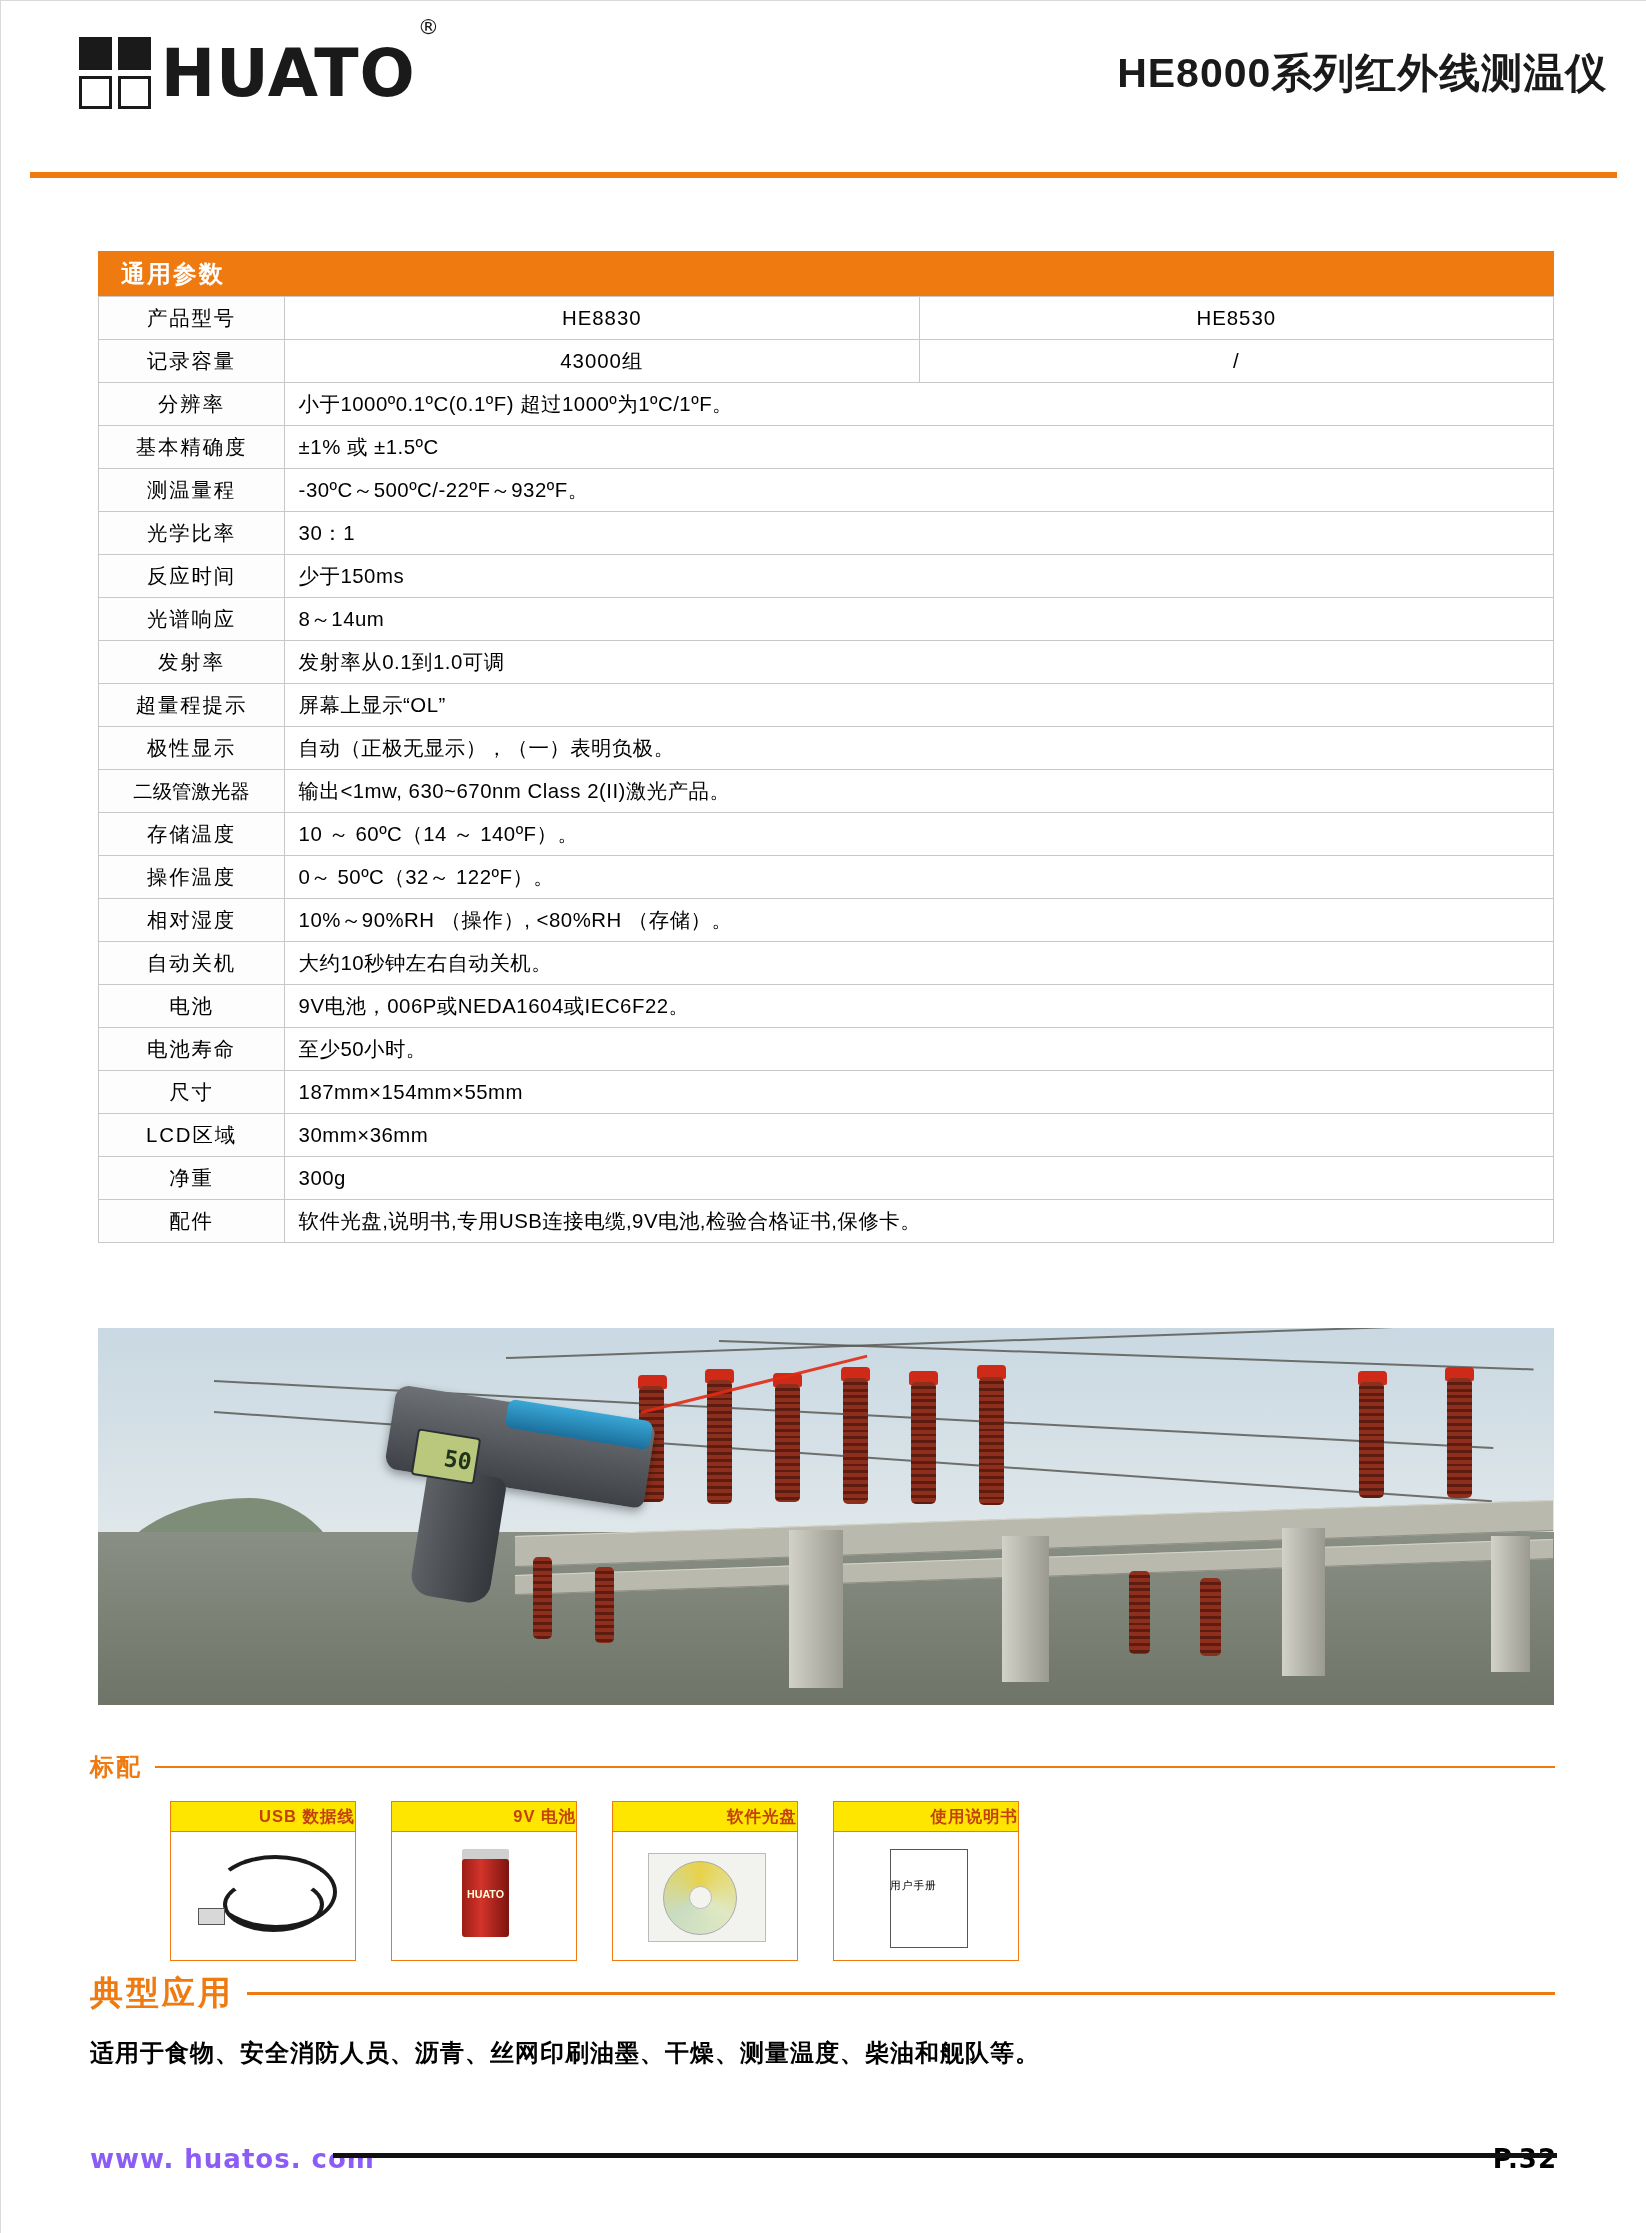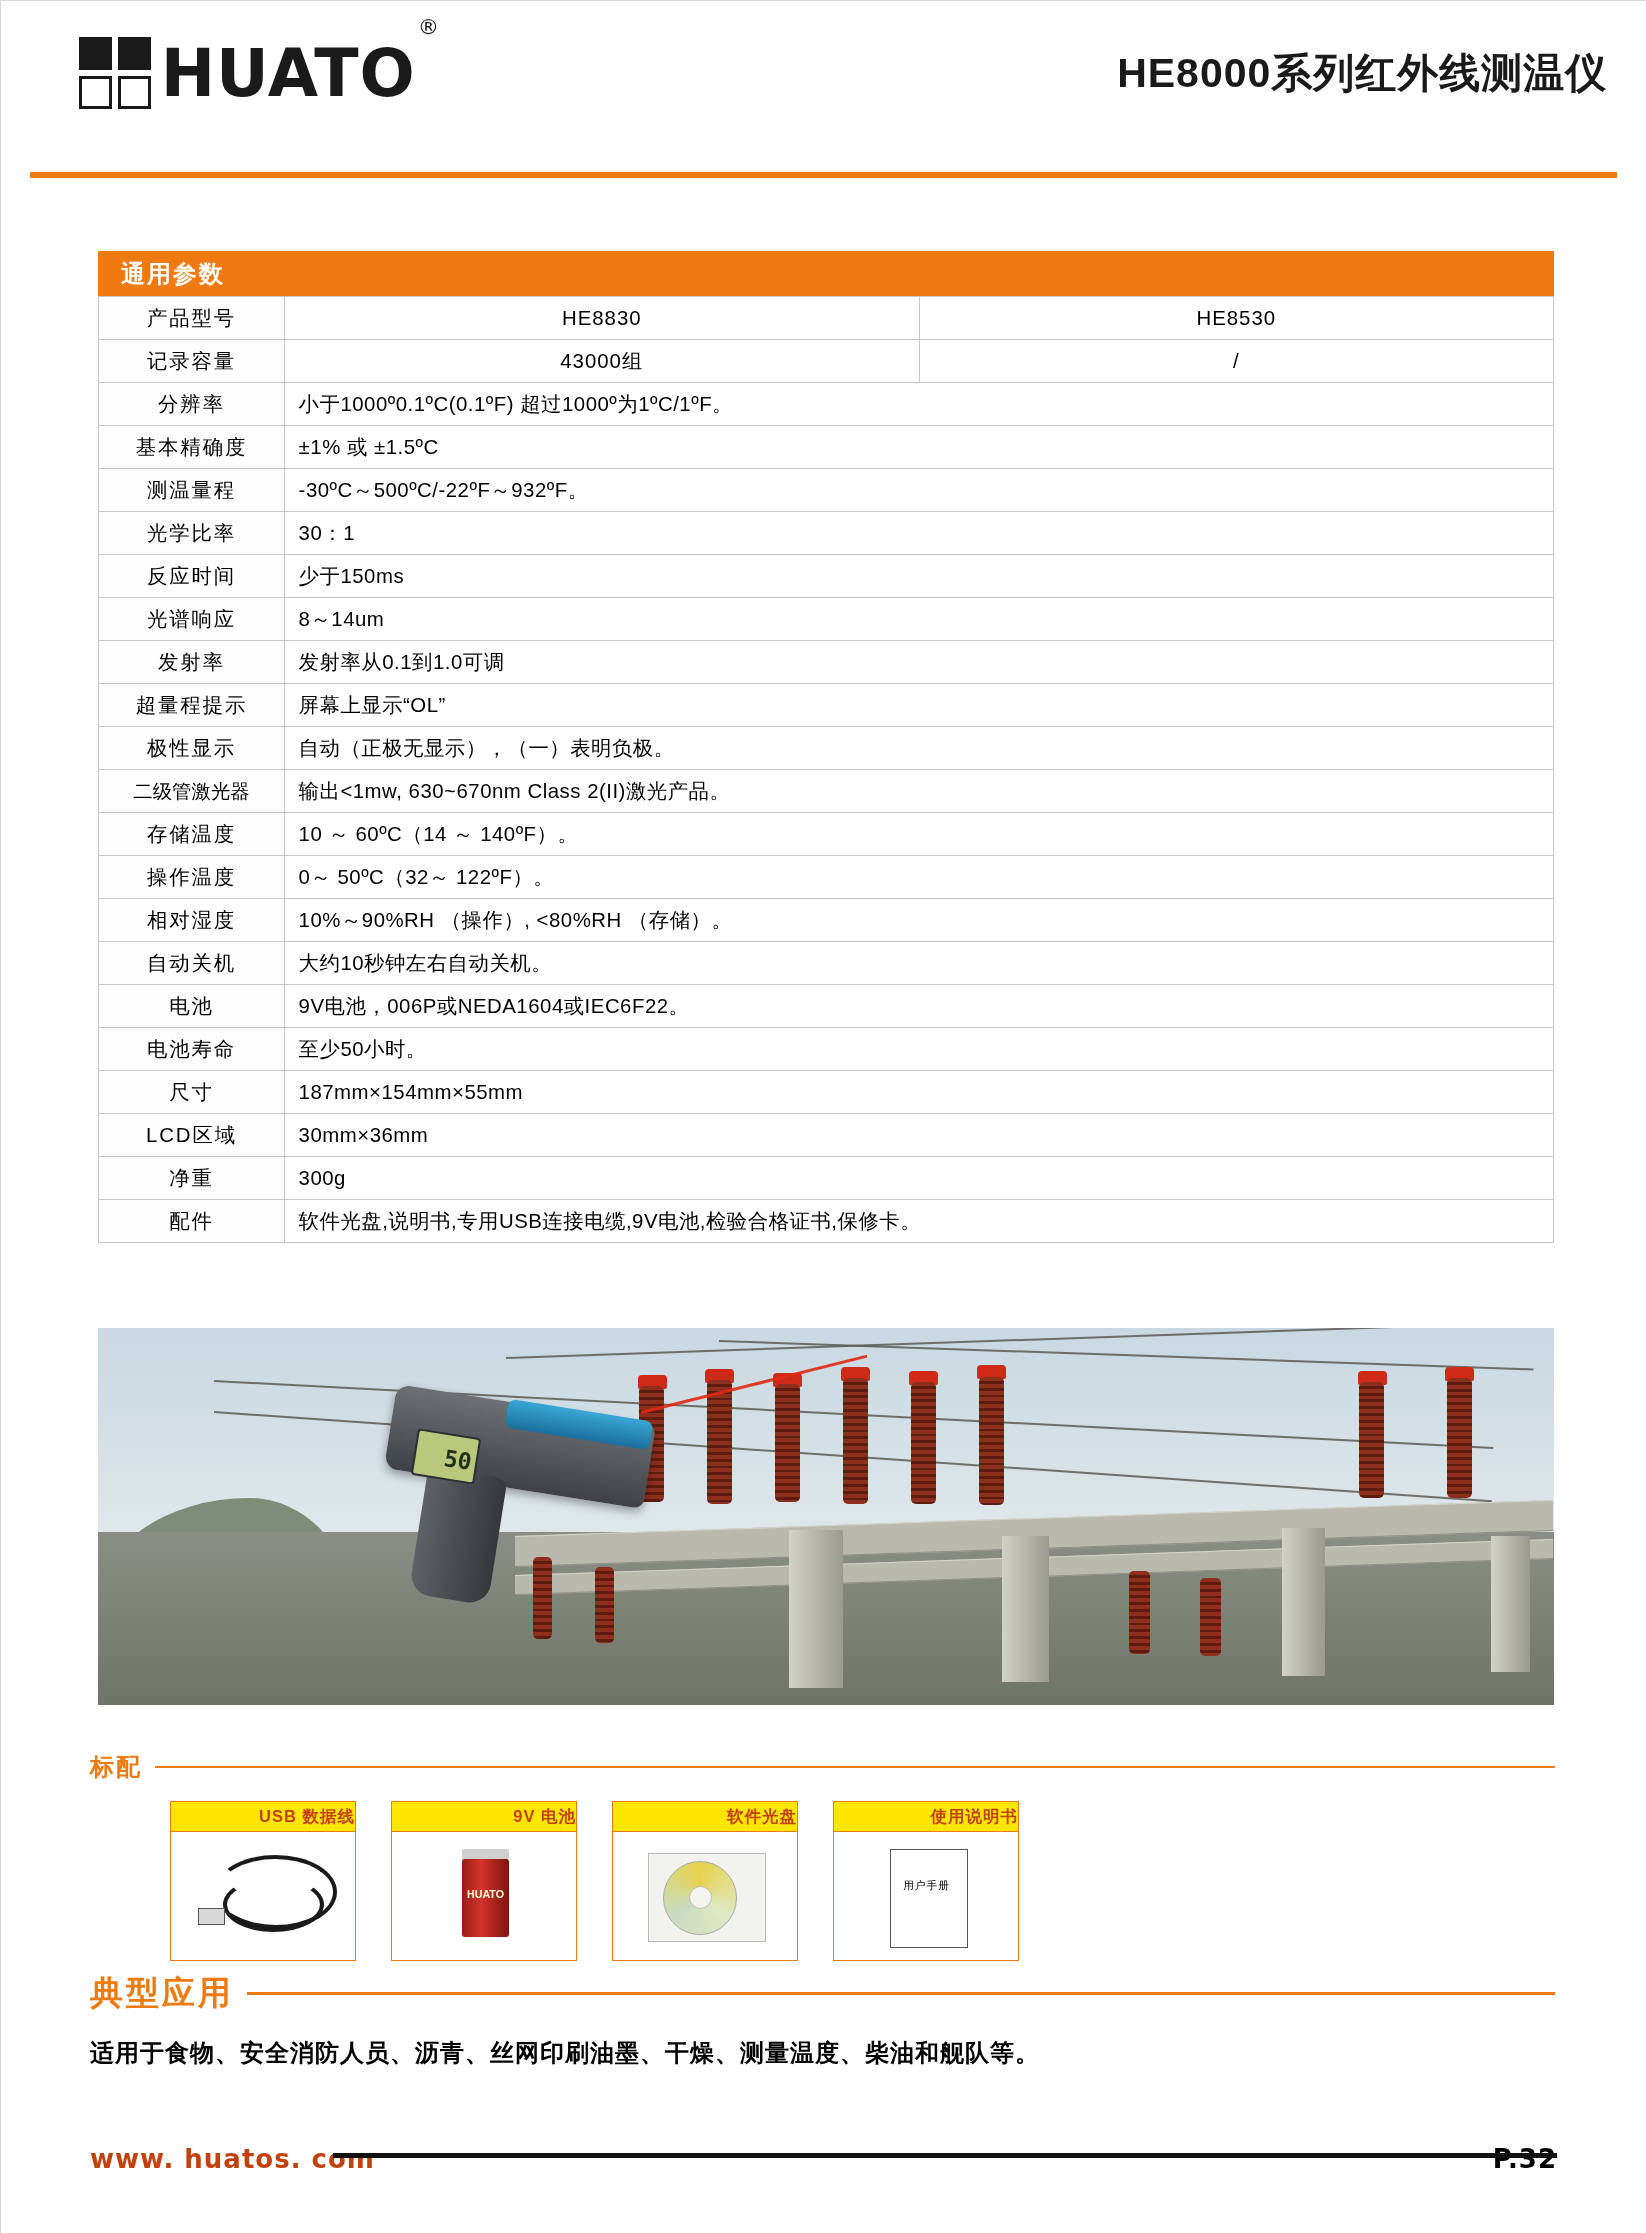--- a/index.html
+++ b/index.html
@@ -336,21 +336,21 @@
     position: absolute; left: 76px; top: 54px; width: 21.3px; height: 21.3px;
     border-radius: 50%; background: #f4f4ef; border: 1px solid #bbb;
   }
   
   .man {
     position: absolute; left: 56px; top: 17.5px; width: 76px; height: 97px;
     background: #ffffff; border: 1px solid #555;
   }
   .man-t {
     position: absolute; left: 56px; top: 47px; width: 73px;
-    text-align: center; font-size: 10.7px; letter-spacing: 1px;
+    text-align: left; font-size: 10.7px; letter-spacing: 1px;
   }
 
   
   .app {
     position: absolute;
     left: 89px; top: 1970px; width: 1465px;
   }
   .app-title-row { display: flex; align-items: center; gap: 13.6px; }
   .app-title {
     color: #ee7a10; font-size: 33px; font-weight: bold; letter-spacing: 2.9px;
@@ -371,21 +371,21 @@
   }
   .footer-row {
     display: flex;
     align-items: flex-end;
     justify-content: space-between;
   }
   .site {
     font-size: 26px;
     font-weight: bold;
     letter-spacing: 1px;
-    color: #c2410c;
+    color: #8b5cf6;
     font-family: "DejaVu Sans", sans-serif;
   }
   .pageno {
     font-size: 26px;
     font-weight: bold;
     letter-spacing: 1px;
     font-family: "DejaVu Sans", sans-serif;
   }
   .footer-rule {
     height: 4.9px;

